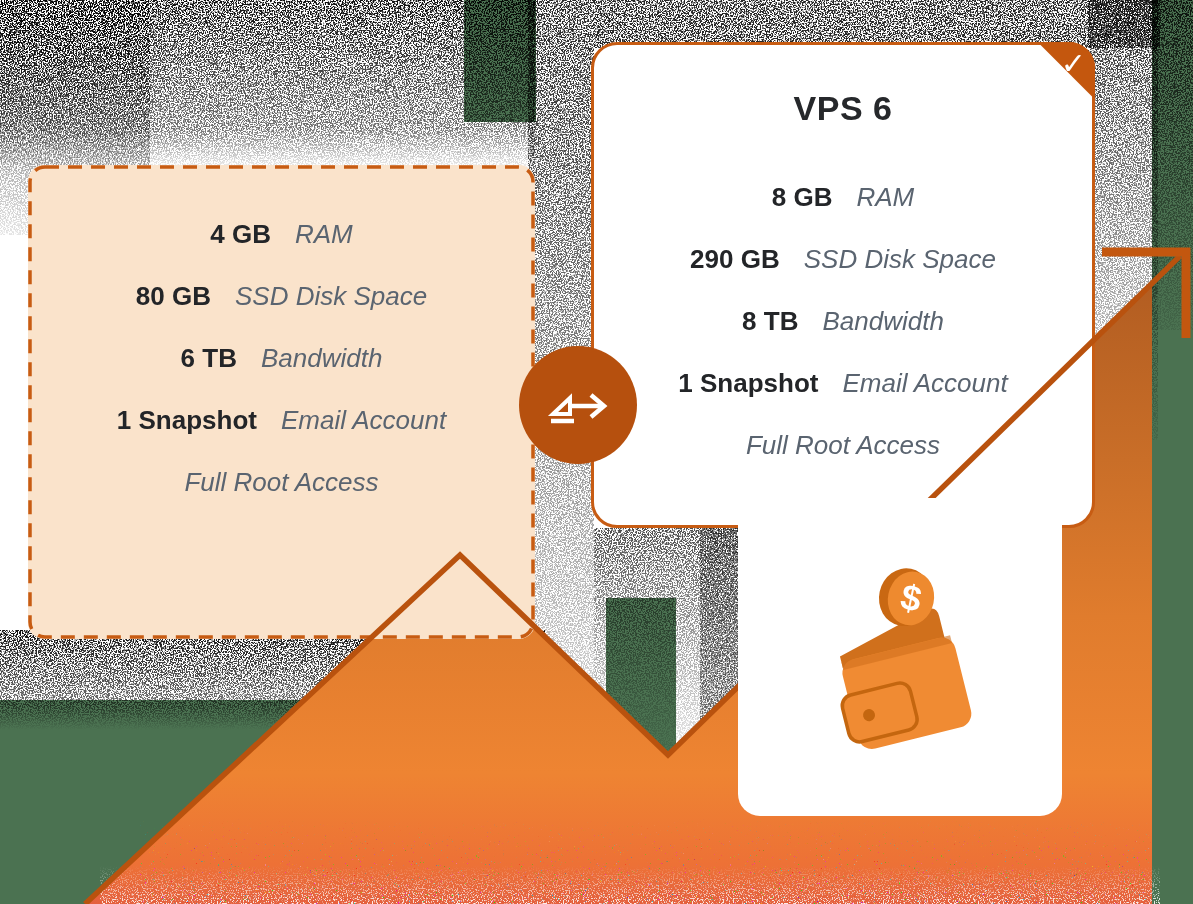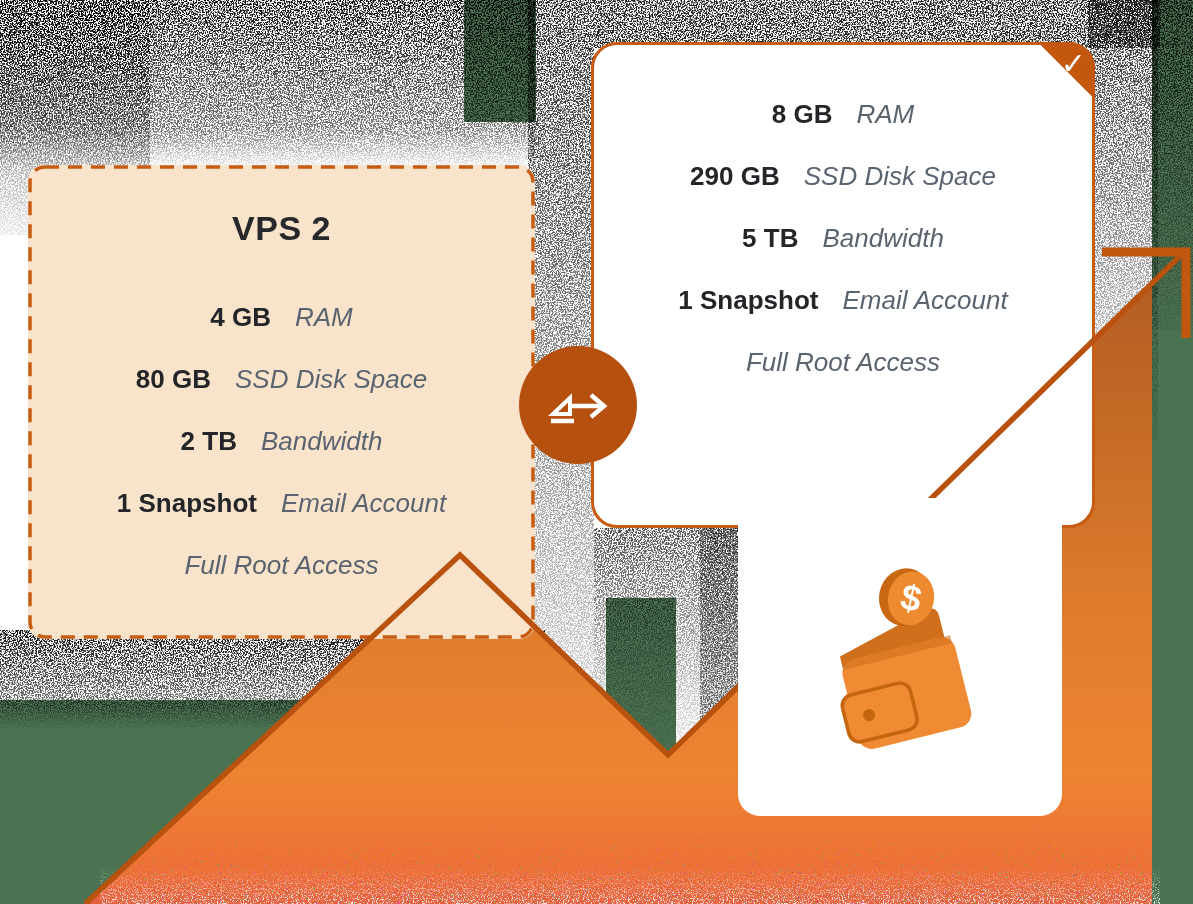--- a/index.html
+++ b/index.html
@@ -109,60 +109,60 @@
     <polygon points="85,904 460,555 668,755 1152,284 1152,904" fill="url(#mtn)"></polygon>
 
     <rect x="140" y="818" width="1012" height="86" fill="url(#gU85)" filter="url(#speckC)"></rect>
     <rect x="100" y="866" width="1060" height="38" fill="url(#gU85)" filter="url(#speckW)"></rect>
   </svg>
 
   <div class="card" id="vps2-card">
     <svg id="vps2-border" width="507" height="474" viewBox="0 0 507 474">
       <rect x="2" y="2" width="503" height="470" rx="15" fill="none" stroke="#C75C13" stroke-width="3.5" stroke-dasharray="14 9"></rect>
     </svg>
-    <div class="card-title">VPS 2</div>
     <div class="specs">
       <div class="spec-row">
         <span class="v">4 GB</span>
         <span class="l">RAM</span>
       </div>
       <div class="spec-row">
         <span class="v">80 GB</span>
         <span class="l">SSD Disk Space</span>
       </div>
       <div class="spec-row">
-        <span class="v">2 TB</span>
+        <span class="v">6 TB</span>
         <span class="l">Bandwidth</span>
       </div>
       <div class="spec-row">
         <span class="v">1 Snapshot</span>
         <span class="l">Email Account</span>
       </div>
       <div class="spec-row">
 
         <span class="l">Full Root Access</span>
       </div>
     </div>
   </div>
 
   <div class="card" id="vps6-card">
     <div id="corner-badge">
       <span class="check">✓</span>
     </div>
+    <div class="card-title">VPS 6</div>
     <div class="specs">
       <div class="spec-row">
         <span class="v">8 GB</span>
         <span class="l">RAM</span>
       </div>
       <div class="spec-row">
         <span class="v">290 GB</span>
         <span class="l">SSD Disk Space</span>
       </div>
       <div class="spec-row">
-        <span class="v">5 TB</span>
+        <span class="v">8 TB</span>
         <span class="l">Bandwidth</span>
       </div>
       <div class="spec-row">
         <span class="v">1 Snapshot</span>
         <span class="l">Email Account</span>
       </div>
       <div class="spec-row">
 
         <span class="l">Full Root Access</span>
       </div>

